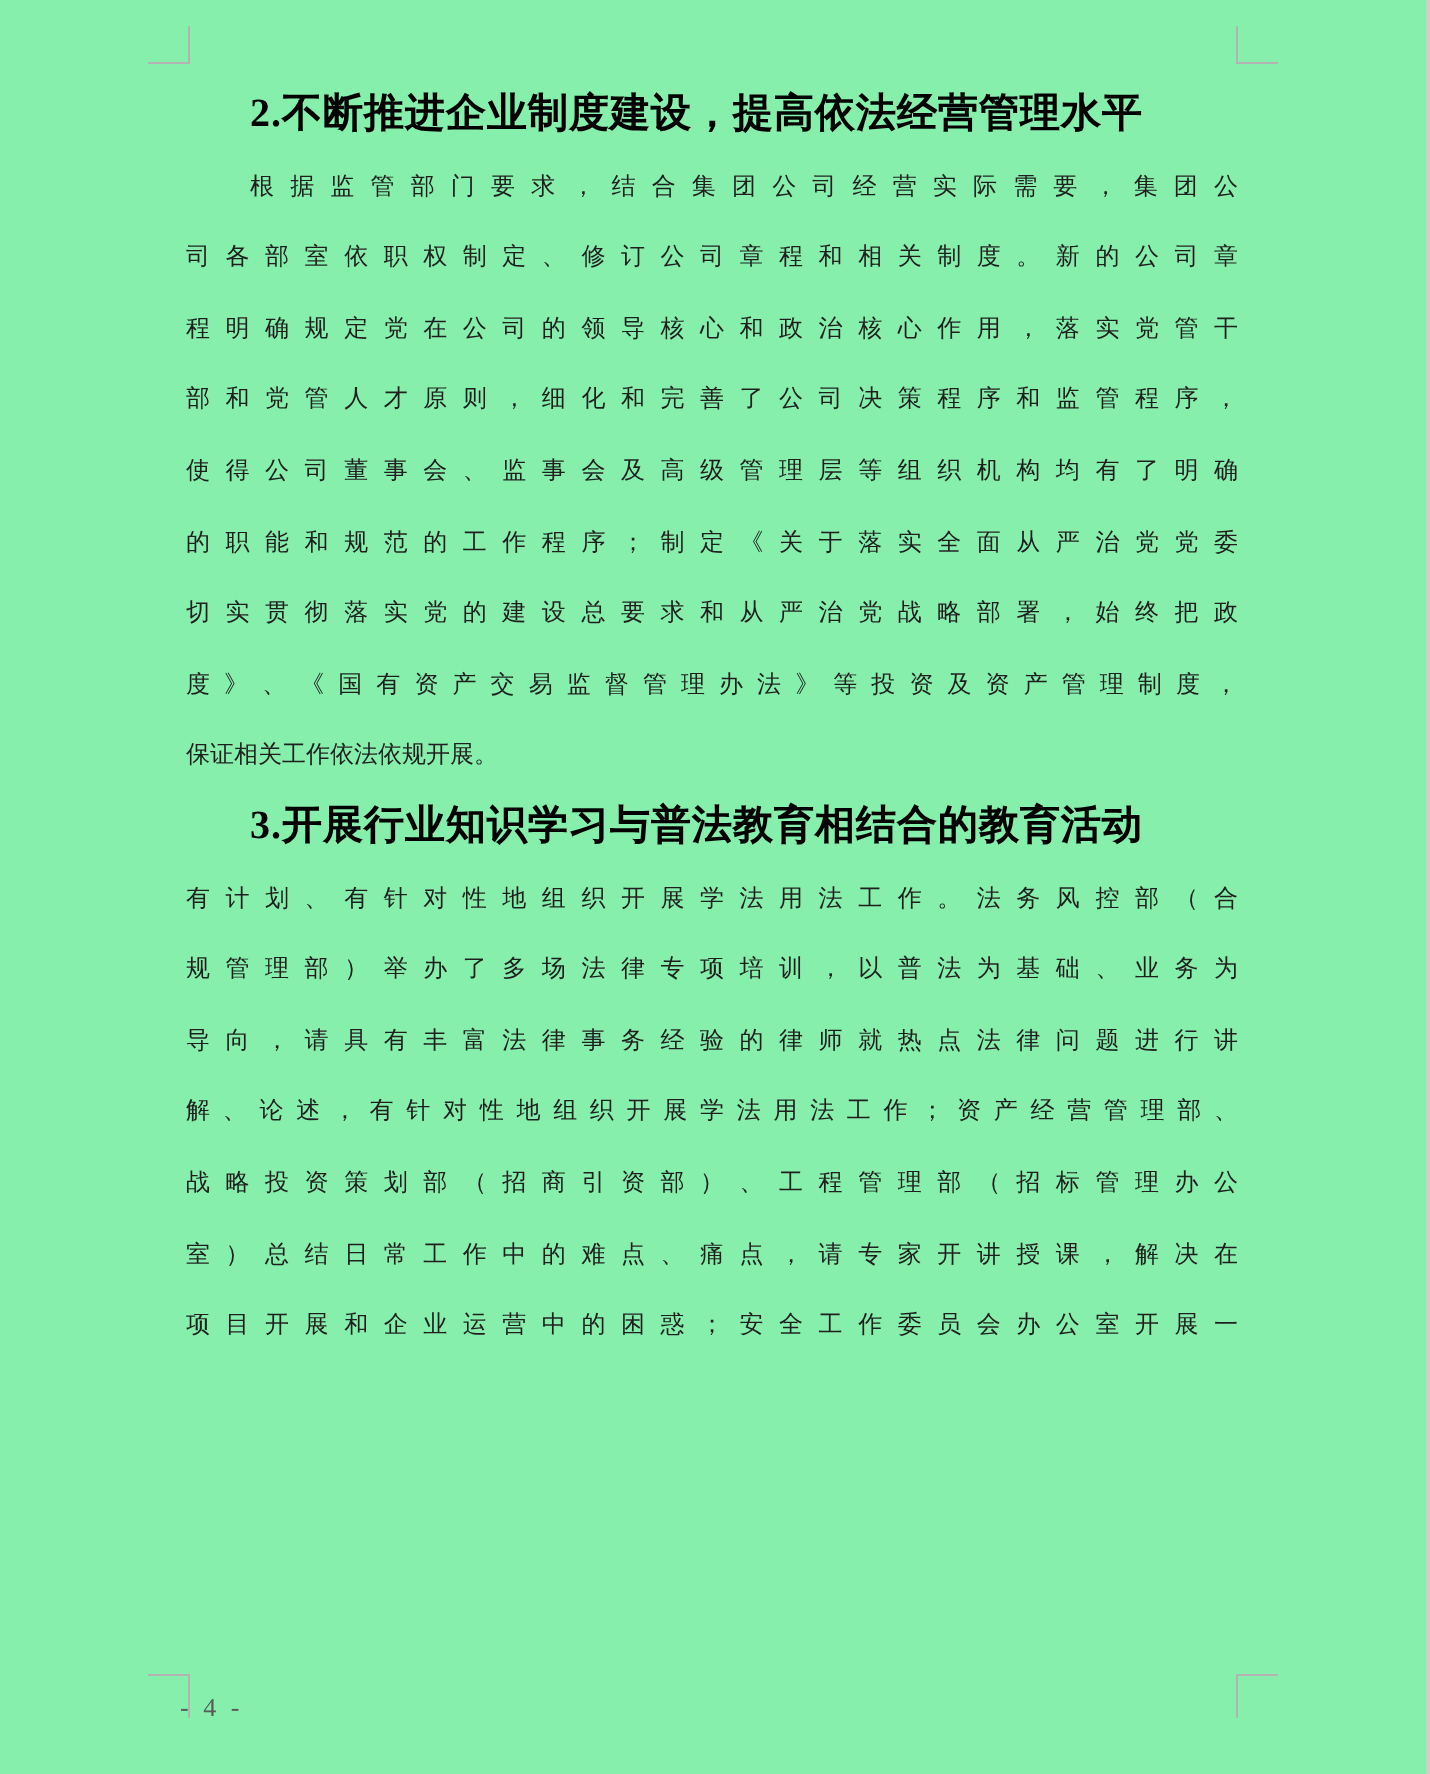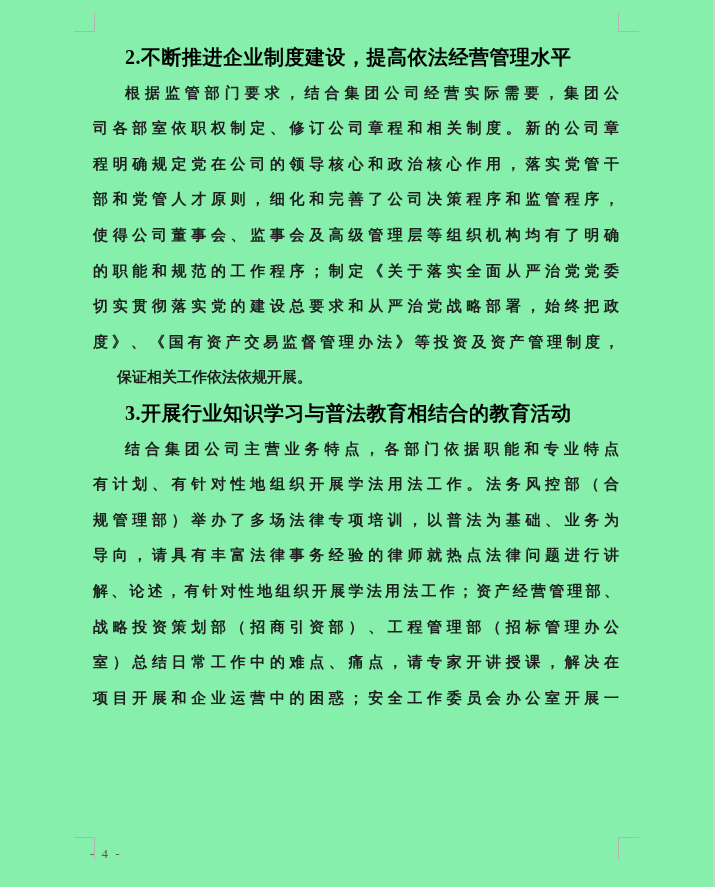--- a/index.html
+++ b/index.html
@@ -20,27 +20,26 @@
   .content{
     position:absolute;left:93px;top:40px;width:526px;
     color:var(--text-color);
   }
   .heading{
     font-size:20px;font-weight:bold;color:var(--heading-color);
     line-height:35.6px;height:35.6px;padding-left:32px;
     white-space:nowrap;letter-spacing:0.5px;
   }
   .line{
-    font-size:15px;line-height:35.6px;height:35.6px;
+    font-size:12px;line-height:35.6px;height:35.6px;
     text-align:justify;text-align-last:justify;
     color:var(--text-color);
-    font-weight:bold;
   }
   .line.indent{text-indent:32px;}
-  .line.para-end{text-align:left;text-align-last:left;margin-left:24px;}
+  .line.para-end{text-align:left;text-align-last:left;}
   .crop-mark{position:absolute;width:21px;}
   .crop-mark.tl{left:74px;top:13px;height:19px;border-right:1px solid var(--crop-color);border-bottom:1px solid var(--crop-color);}
   .crop-mark.tr{left:618px;top:13px;height:19px;border-left:1px solid var(--crop-color);border-bottom:1px solid var(--crop-color);}
   .crop-mark.bl{left:74px;top:837px;height:22px;border-right:1px solid var(--crop-color);border-top:1px solid var(--crop-color);}
   .crop-mark.br{left:618px;top:837px;height:22px;border-left:1px solid var(--crop-color);border-top:1px solid var(--crop-color);}
   .page-number{
     position:absolute;left:90px;top:846px;
     font-size:13px;color:var(--pageno-color);letter-spacing:2px;
     font-family:"Liberation Serif","DejaVu Serif",serif;
   }
@@ -64,21 +63,20 @@
       <div class="line indent">根据监管部门要求，结合集团公司经营实际需要，集团公</div>
       <div class="line">司各部室依职权制定、修订公司章程和相关制度。新的公司章</div>
       <div class="line">程明确规定党在公司的领导核心和政治核心作用，落实党管干</div>
       <div class="line">部和党管人才原则，细化和完善了公司决策程序和监管程序，</div>
       <div class="line">使得公司董事会、监事会及高级管理层等组织机构均有了明确</div>
       <div class="line">的职能和规范的工作程序；制定《关于落实全面从严治党党委</div>
       <div class="line">切实贯彻落实党的建设总要求和从严治党战略部署，始终把政</div>
       <div class="line">度》、《国有资产交易监督管理办法》等投资及资产管理制度，</div>
       <div class="line para-end">保证相关工作依法依规开展。</div>
       <div class="heading">3.开展行业知识学习与普法教育相结合的教育活动</div>
-      <div class="line indent">结合集团公司主营业务特点，各部门依据职能和专业特点</div>
       <div class="line">有计划、有针对性地组织开展学法用法工作。法务风控部（合</div>
       <div class="line">规管理部）举办了多场法律专项培训，以普法为基础、业务为</div>
       <div class="line">导向，请具有丰富法律事务经验的律师就热点法律问题进行讲</div>
       <div class="line">解、论述，有针对性地组织开展学法用法工作；资产经营管理部、</div>
       <div class="line">战略投资策划部（招商引资部）、工程管理部（招标管理办公</div>
       <div class="line">室）总结日常工作中的难点、痛点，请专家开讲授课，解决在</div>
       <div class="line">项目开展和企业运营中的困惑；安全工作委员会办公室开展一</div>
     </div>
 
   <div class="page-number">- 4 -</div>

